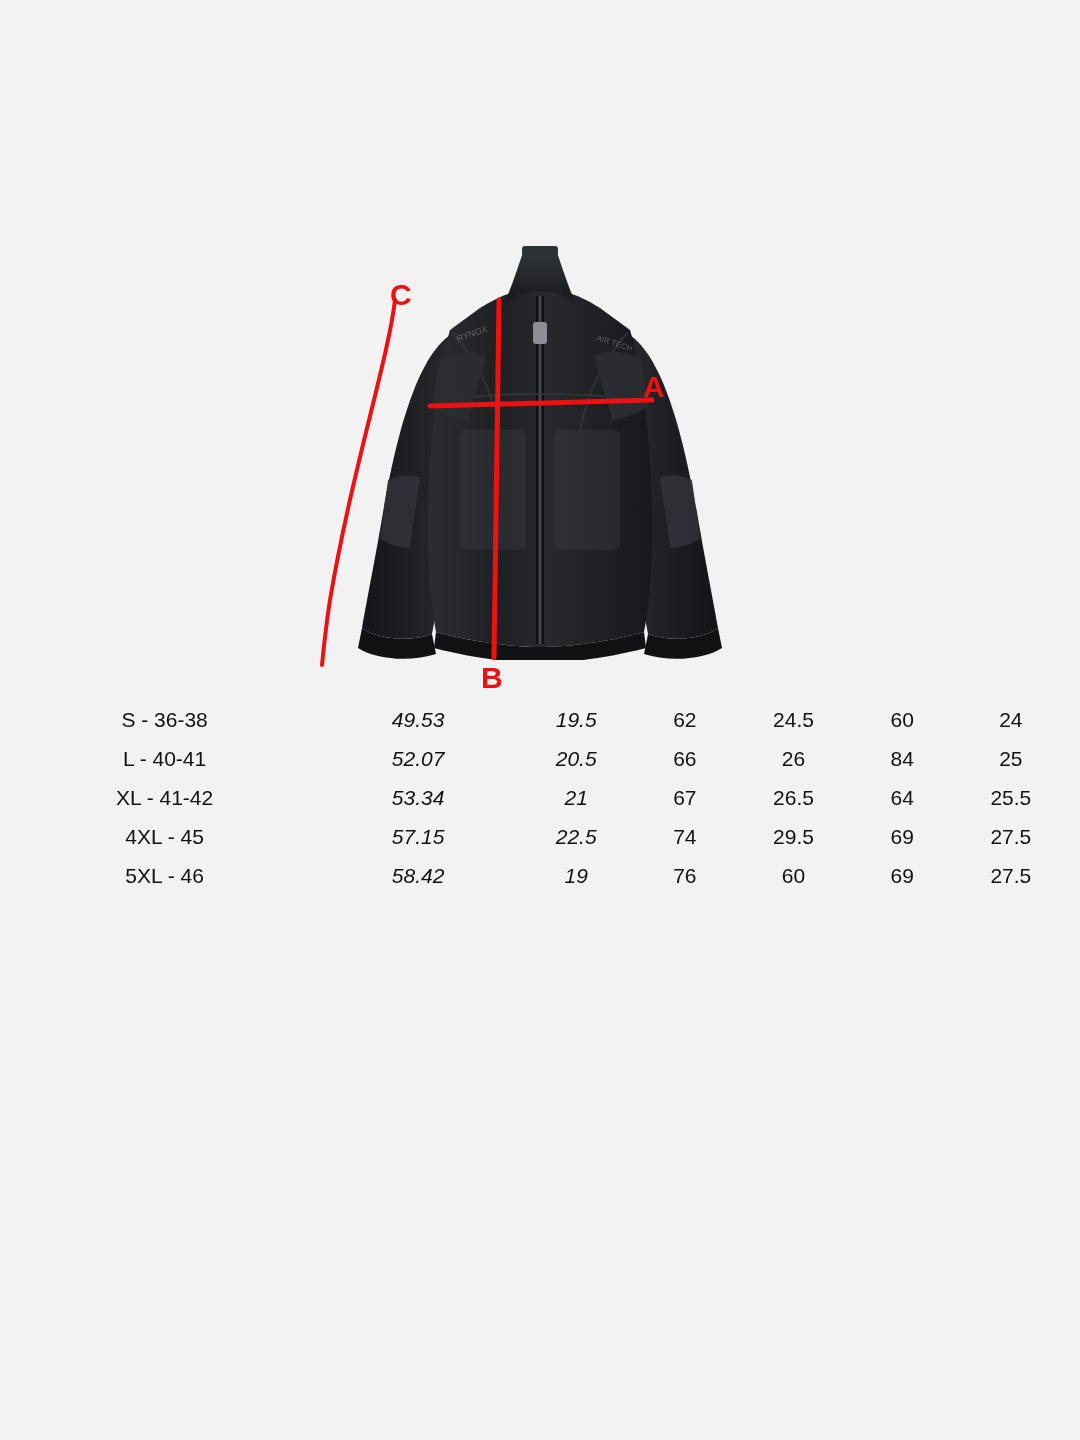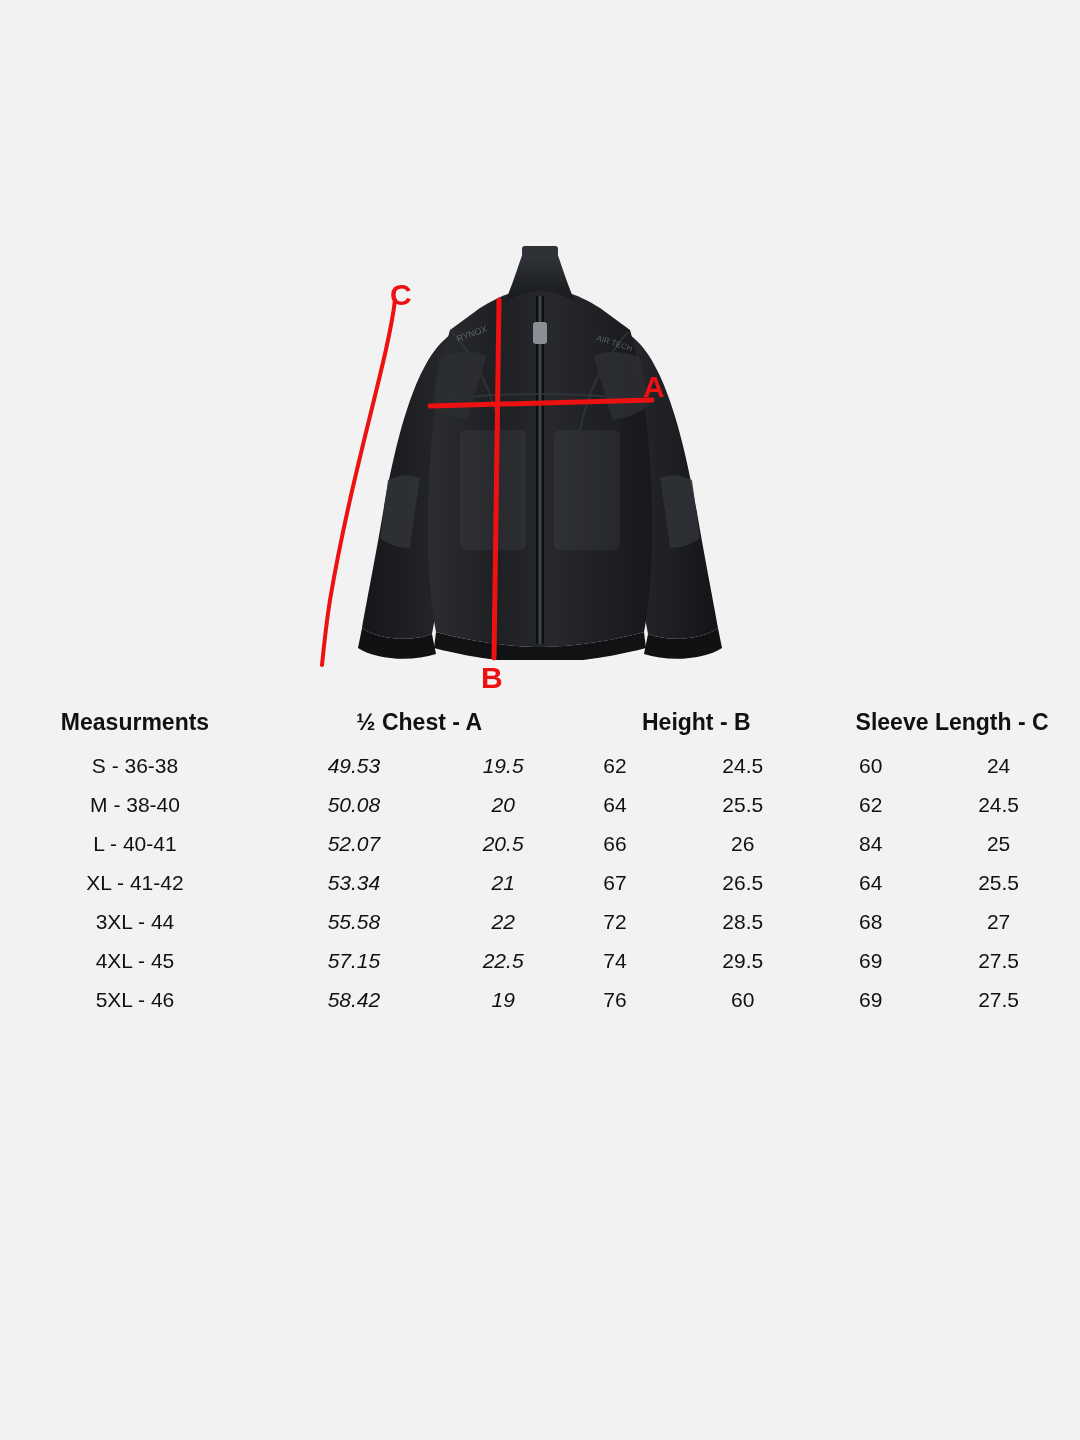--- a/index.html
+++ b/index.html
@@ -176,73 +176,49 @@
     <path d="M395,300 C388,360 352,470 330,600 C326,625 324,645 322,665" stroke="#ee1111" stroke-width="4" fill="none" stroke-linecap="round"></path>
   </svg>
 
   <div class="marker marker-a">A</div>
   <div class="marker marker-b">B</div>
   <div class="marker marker-c">C</div>
 </div>
 
 <table class="size-table">
   <tbody>
-    <tr class="hdr-group">
-      <td class="col-label">Measurments</td>
-      <td class="col-cms-a" colspan="2">½  Chest - A</td>
-      <td class="col-cms-b" colspan="2">Height  - B</td>
-      <td class="col-cms-c" colspan="2">Sleeve Length - C</td>
-    </tr>
 
     <tr>
       <td class="row-label">S - 36-38</td>
       <td class="row-a">49.53</td>
       <td class="row-a">19.5</td>
       <td>62</td>
       <td>24.5</td>
       <td>60</td>
       <td>24</td>
     </tr>
     <tr>
-      <td class="row-label">M - 38-40</td>
-      <td class="row-a">50.08</td>
-      <td class="row-a">20</td>
-      <td>64</td>
-      <td>25.5</td>
-      <td>62</td>
-      <td>24.5</td>
-    </tr>
-    <tr>
       <td class="row-label">L - 40-41</td>
       <td class="row-a">52.07</td>
       <td class="row-a">20.5</td>
       <td>66</td>
       <td>26</td>
       <td>84</td>
       <td>25</td>
     </tr>
     <tr>
       <td class="row-label">XL - 41-42</td>
       <td class="row-a">53.34</td>
       <td class="row-a">21</td>
       <td>67</td>
       <td>26.5</td>
       <td>64</td>
       <td>25.5</td>
     </tr>
     <tr>
-      <td class="row-label">3XL - 44</td>
-      <td class="row-a">55.58</td>
-      <td class="row-a">22</td>
-      <td>72</td>
-      <td>28.5</td>
-      <td>68</td>
-      <td>27</td>
-    </tr>
-    <tr>
       <td class="row-label">4XL - 45</td>
       <td class="row-a">57.15</td>
       <td class="row-a">22.5</td>
       <td>74</td>
       <td>29.5</td>
       <td>69</td>
       <td>27.5</td>
     </tr>
     <tr>
       <td class="row-label">5XL - 46</td>

